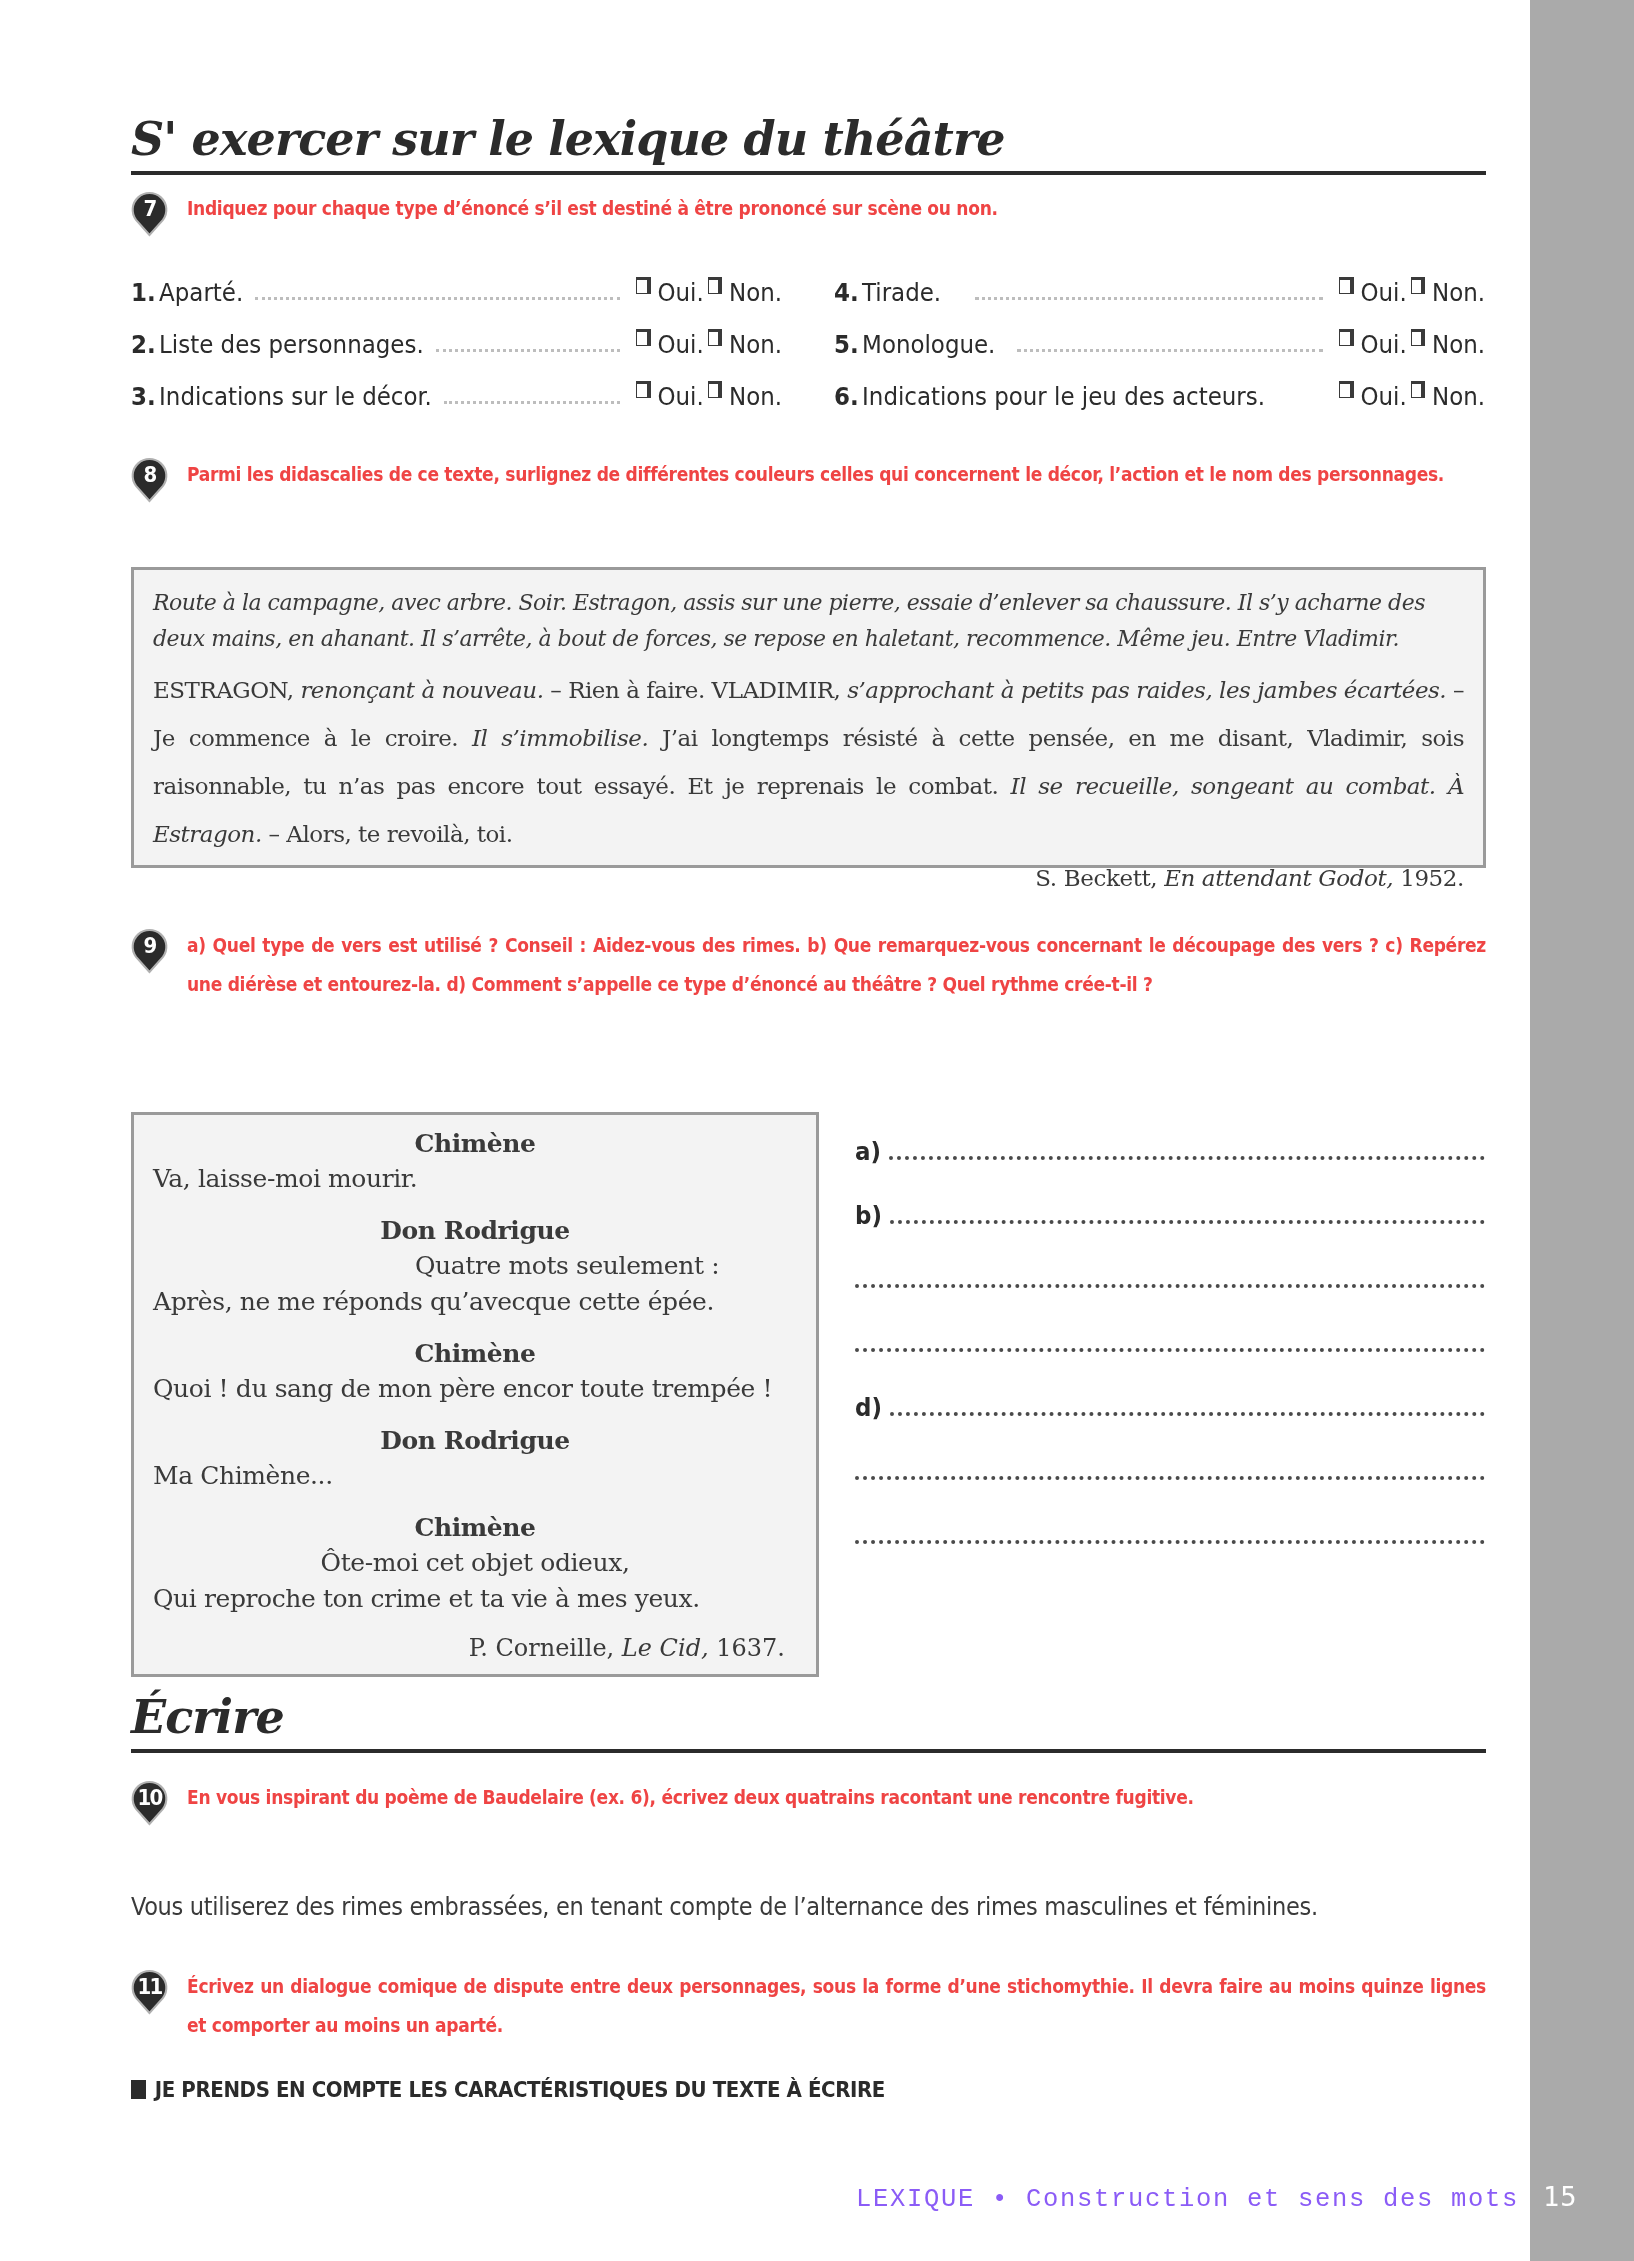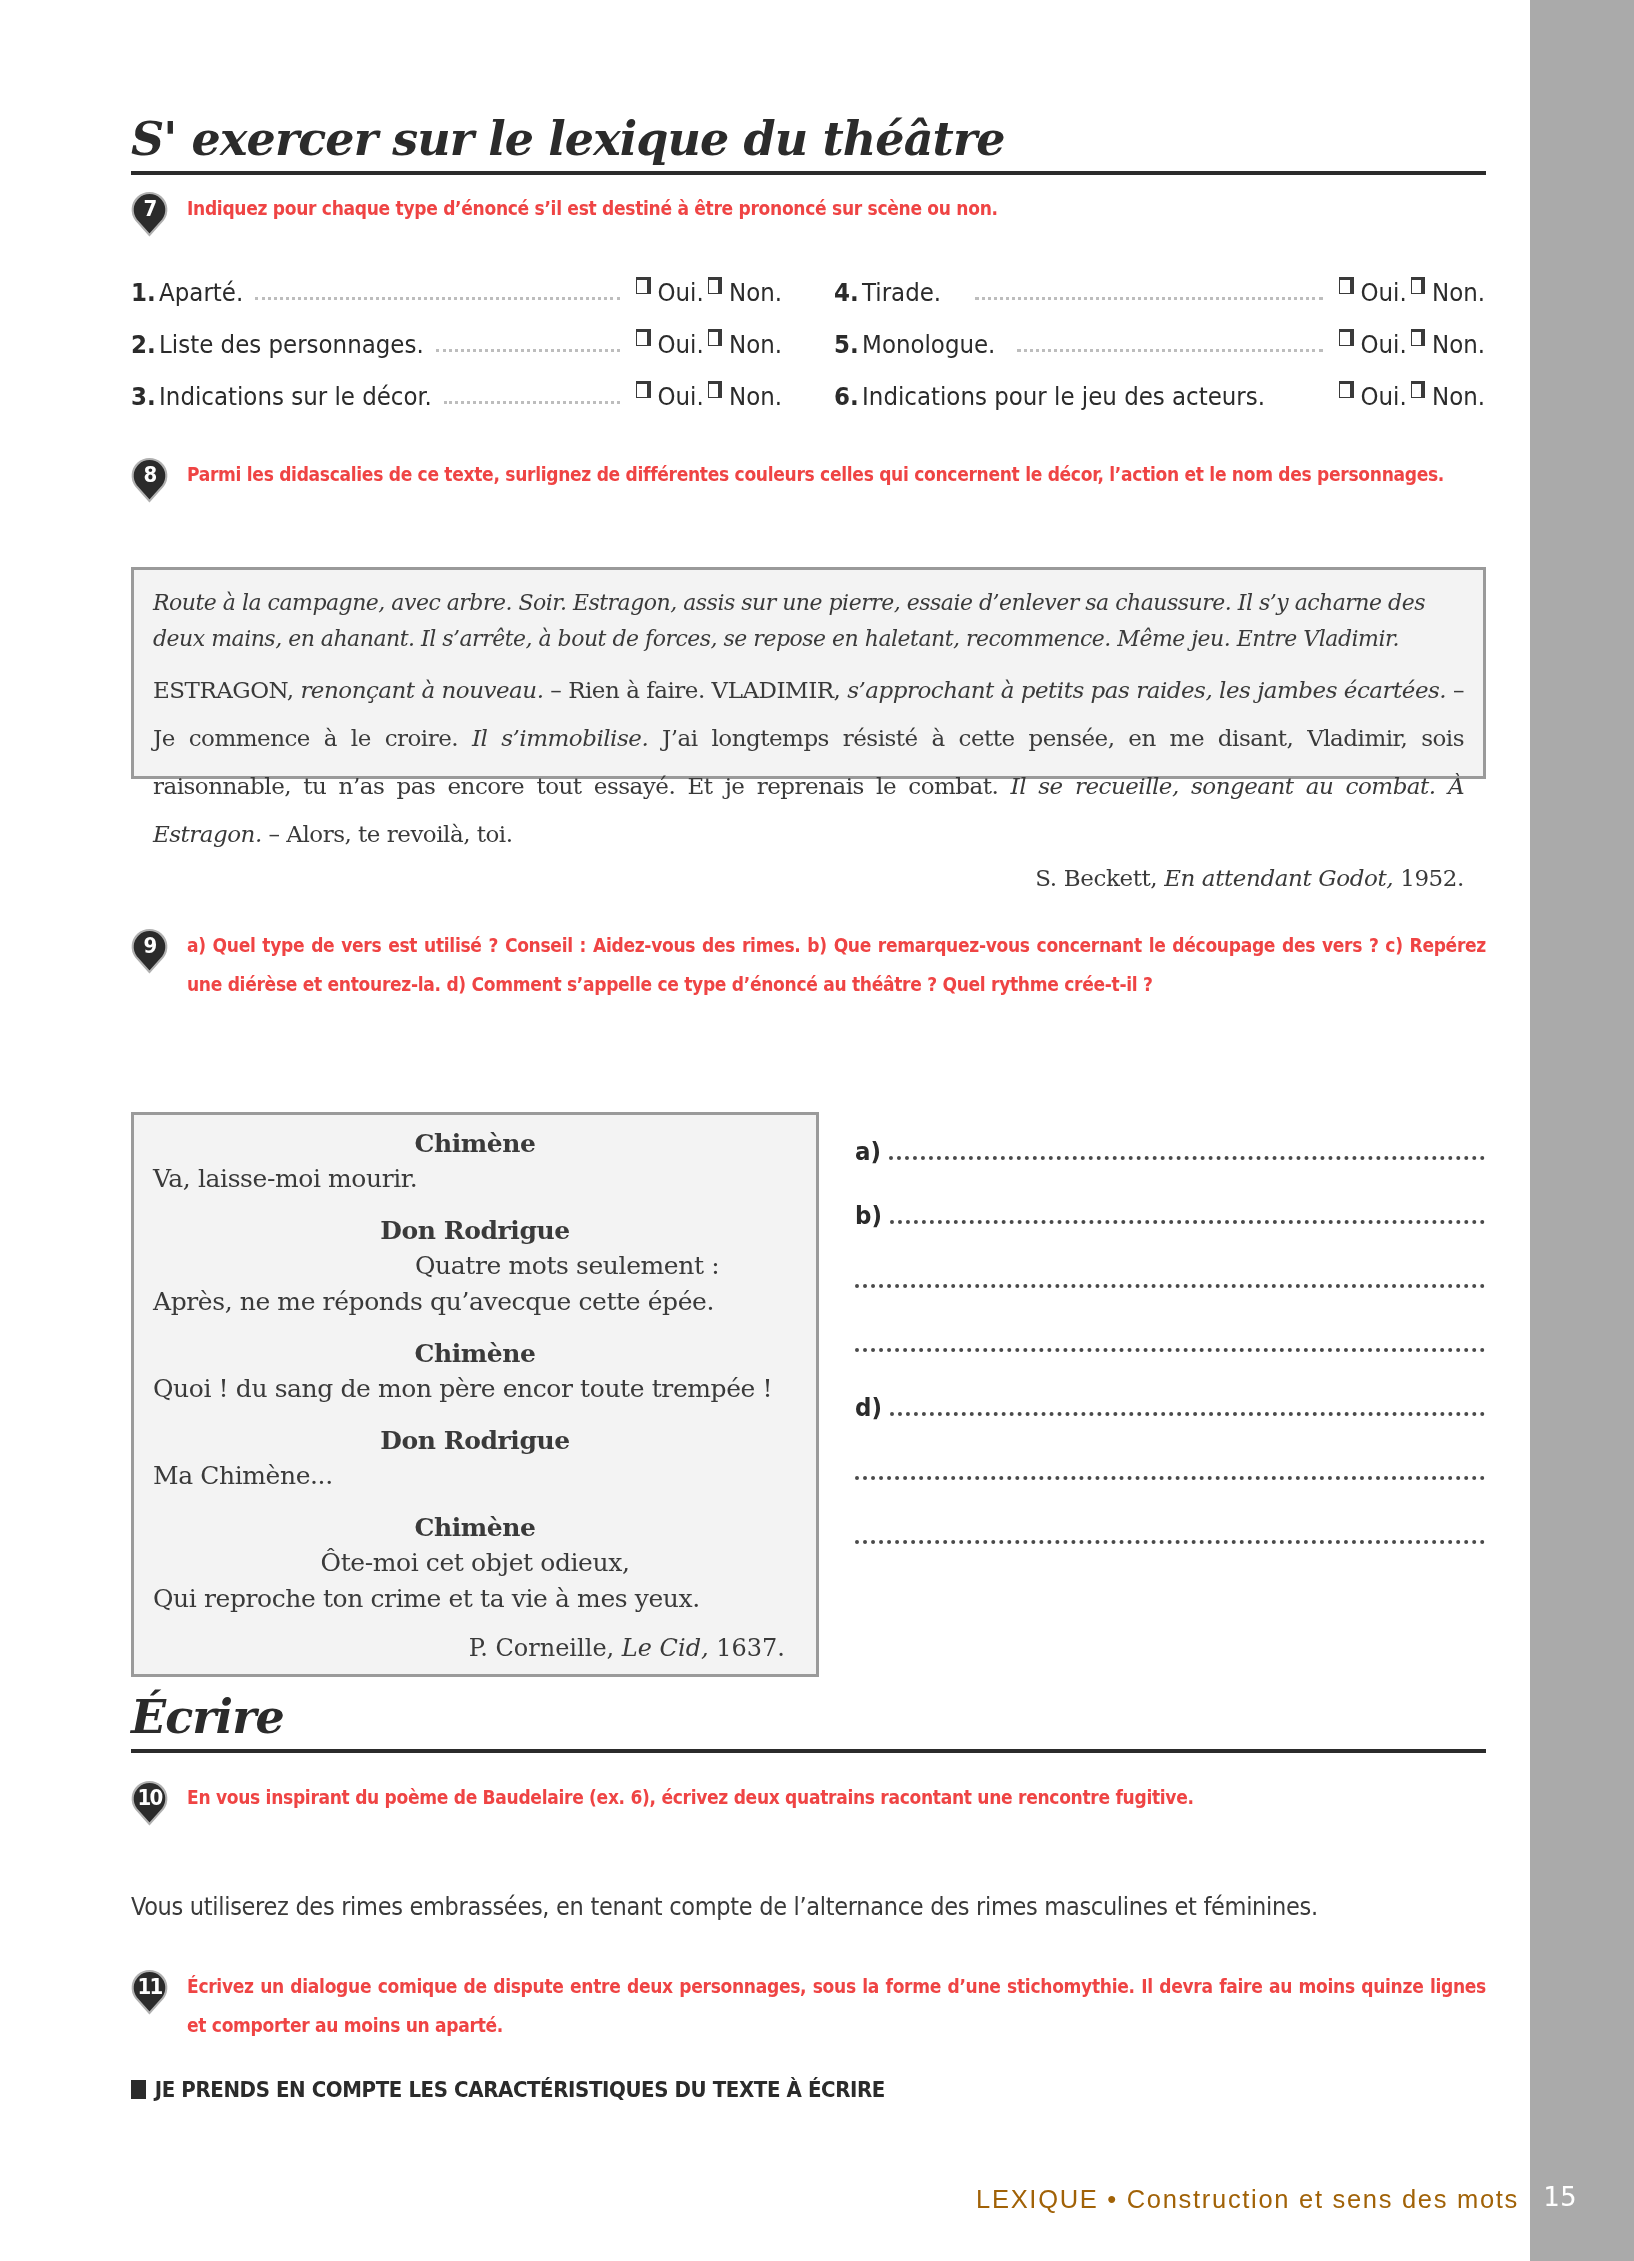--- a/index.html
+++ b/index.html
@@ -10,22 +10,22 @@
   }
   .side-strip {
     position: absolute; left: 1530px; top: 0; width: 105px; height: 2261px;
     background: #aaaaaa;
   }
   .page-number {
     position: absolute; left: 1543px; top: 2181px; font-size: 27px; color: #ffffff;
     font-family: "DejaVu Sans Mono", monospace; letter-spacing: 0.9px;
   }
   .footer-text {
-    position: absolute; right: 116px; top: 2185px; font-size: 25.5px; color: #a16207;
-    font-family: Liberation Sans, sans-serif; letter-spacing: 1.7px;
+    position: absolute; right: 116px; top: 2185px; font-size: 25.5px; color: #8b5cf6;
+    font-family: Liberation Mono, monospace; letter-spacing: 1.7px;
   }
 
   .section-title {
     position: absolute; left: 131px; width: 1355px;
     border-bottom: 4.3px solid #2b2b2b;
     font-family: "DejaVu Serif", serif; font-style: italic; font-weight: bold;
     font-size: 46px; color: #2b2b2b; line-height: 1; padding-bottom: 9px;
     letter-spacing: -0.9px;
   }
   #sec1 { top: 116px; }
@@ -66,21 +66,21 @@
   .checkbox {
     width: 14.5px; height: 17px; border: 1.7px solid #3a3a3a; border-right-width: 4.3px;
     border-top-width: 3.4px; box-sizing: border-box; margin-right: 6.8px; background: #fff;
   }
 
   
   .textbox {
     position: absolute; background: #f3f3f3; border: 3.4px solid #9a9a9a; box-sizing: border-box;
     font-family: "DejaVu Serif", "Liberation Serif", serif; color: #3a3a3a;
   }
-  #beckett-box { left: 131px; top: 567px; width: 1355px; height: 212px; padding: 15.3px 19px 0 19px; }
+  #beckett-box { left: 131px; top: 567px; width: 1355px; height: 301px; padding: 15.3px 19px 0 19px; }
   #beckett-box .stage { font-style: italic; font-size: 22px; line-height: 36px; margin: 0 0 8.5px 0; letter-spacing: -0.5px; }
   #beckett-box .dialog { font-size: 23px; line-height: 48px; margin: 0; text-align: justify; letter-spacing: -0.5px; }
   #beckett-box .it { font-style: italic; }
   #beckett-box .source { text-align: right; font-size: 23px; margin-top: 6.8px; letter-spacing: -0.4px; }
 
   #corneille-box { left: 131px; top: 1076px; width: 688px; height: 565px; padding: 10.2px 19px 0 19px; margin-top: 36px; }
   .speaker { text-align: center; font-weight: bold; font-size: 25px; line-height: 34px; margin-top: 1.7px; letter-spacing: -0.4px; }
   .verse { font-size: 25px; line-height: 36px; letter-spacing: -0.4px; }
   .verse.indent-mid { padding-left: 262px; }
   .verse.center { text-align: center; }

